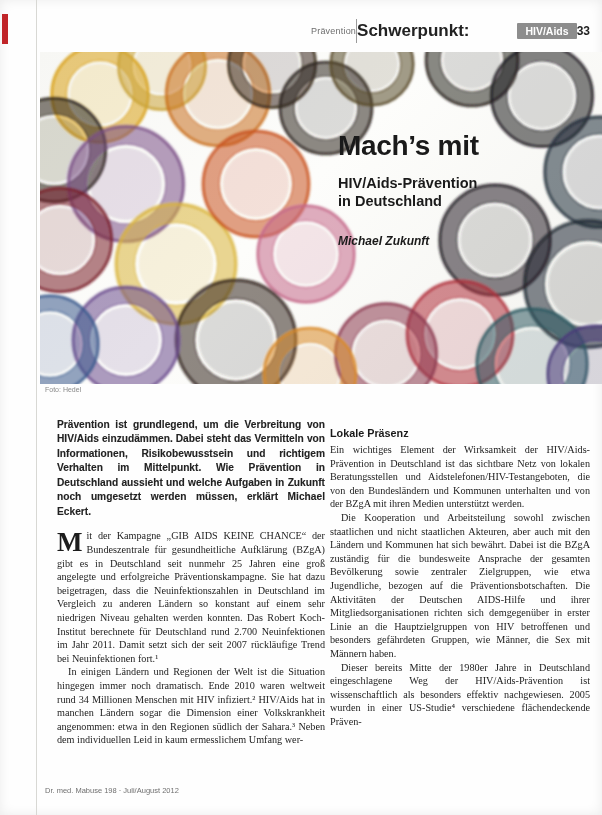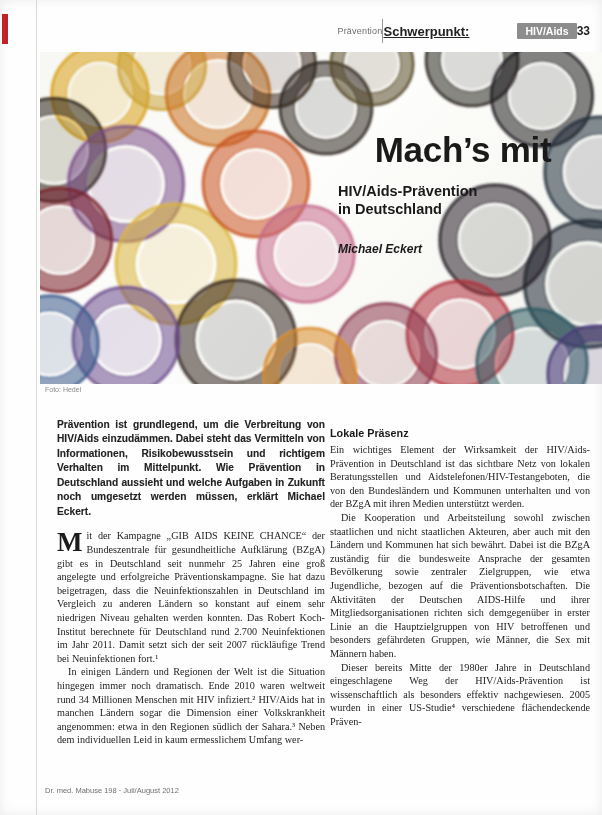--- a/index.html
+++ b/index.html
@@ -9,34 +9,34 @@
     box-shadow:inset 0 0 12px rgba(0,0,0,.08);
   }
   .scan-edge{position:absolute;left:36px;top:0;width:1px;height:815px;background:#d8d8d4;}
   .accent-mark{position:absolute;left:2px;top:14px;width:6px;height:30px;background:#c02428;}
 
   
   .header{position:absolute;top:18px;left:40px;right:12px;height:26px;
     display:flex;align-items:center;justify-content:flex-end;}
   .hdr-section{font-size:9px;color:#6e6e6e;letter-spacing:.2px;}
   .hdr-divider{width:1px;height:24px;background:#9a9a9a;}
-  .hdr-focus{font-size:13px;font-weight:bold;color:#222;text-decoration:underline;}
+  .hdr-focus{font-size:17px;font-weight:bold;color:#222;}
   .hdr-badge{background:#8d8d8d;color:#fff;font-size:10.5px;font-weight:bold;
     padding:2px 8px;border-radius:1px;margin-left:48px;}
   .hdr-page{font-size:12px;font-weight:bold;color:#222;}
 
   
   .photo{position:absolute;left:40px;top:52px;width:562px;height:332px;
     background:linear-gradient(135deg,#f7f7f4 0%,#fdfdfb 45%,#f2f2ee 100%);overflow:hidden;}
   .photo svg{display:block;}
   .photo-credit{position:absolute;left:45px;top:386px;font-size:7px;color:#8a8a8a;}
 
   
   .title-block{position:absolute;left:338px;top:130px;width:250px;}
-  .title{font-size:35px;font-weight:bold;letter-spacing:-.3px;margin:0 0 12px 0;text-align:center;}
+  .title{font-size:28px;font-weight:bold;letter-spacing:-.3px;margin:0 0 12px 0;}
   .subtitle{font-size:14.5px;font-weight:bold;line-height:1.25;margin:0 0 24px 0;}
   .author{font-size:12px;font-weight:bold;font-style:italic;margin:0;}
 
   
   .body-wrap{position:absolute;left:45px;top:418px;width:545px;height:358px;overflow:hidden;}
   .col{position:absolute;top:0;height:358px;overflow:hidden;text-align:justify;}
   .col-left{left:0;width:268px;margin-left:12px;}
   .col-right{left:285px;width:260px;}
   .standfirst{font-family:"Liberation Sans",sans-serif;font-size:10.2px;line-height:1.42;
     color:#222;margin:0 0 10px 0;font-weight:bold;-webkit-text-stroke:.1px;}
@@ -176,21 +176,21 @@
         </g>
     </svg>
   </div>
 
   <div class="title-block">
     <h1 class="title">Mach’s mit</h1>
     <p class="subtitle">
       <span>HIV/Aids-Prävention</span><br>
       <span>in Deutschland</span>
     </p>
-    <p class="author">Michael Eckert</p>
+    <p class="author">Michael Zukunft</p>
   </div>
 
   <div class="photo-credit">Foto: Hedel</div>
 
   <div class="body-wrap">
     <div class="col col-left">
       <p class="standfirst">Prävention ist grundlegend, um die Verbreitung von HIV/Aids einzudämmen. Dabei steht das Vermitteln von Informationen, Risikobewusstsein und richtigem Verhalten im Mittelpunkt. Wie Prävention in Deutschland aussieht und welche Aufgaben in Zukunft noch umgesetzt werden müssen, erklärt Michael Eckert.</p>
       <p class="serif">
         <span class="dropcap">M</span><span>it der Kampagne „GIB AIDS KEINE CHANCE“ der Bundeszentrale für gesundheitliche Aufklärung (BZgA) gibt es in Deutschland seit nunmehr 25 Jahren eine groß angelegte und erfolgreiche Präventionskampagne. Sie hat dazu beigetragen, dass die Neuinfektionszahlen in Deutschland im Vergleich zu anderen Ländern so konstant auf einem sehr niedrigen Niveau gehalten werden konnten. Das Robert Koch-Institut berechnete für Deutschland rund 2.700 Neuinfektionen im Jahr 2011. Damit setzt sich der seit 2007 rückläufige Trend bei Neuinfektionen fort.¹</span>
       </p>

